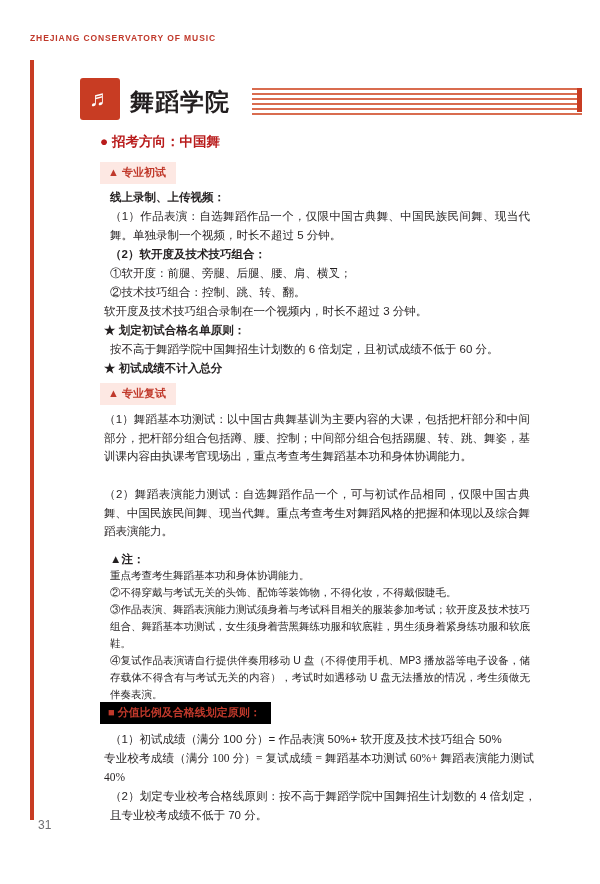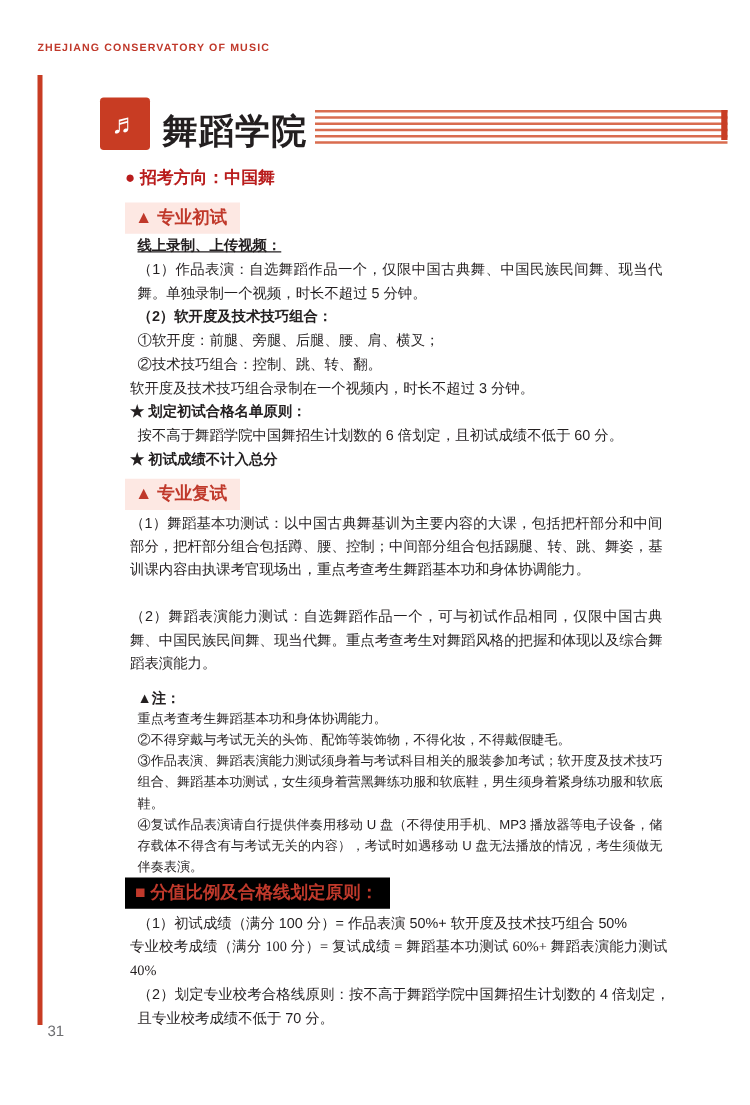--- a/index.html
+++ b/index.html
@@ -62,21 +62,21 @@
     display: flex;
     align-items: center;
     justify-content: center;
     font-size: 22px;
     line-height: 1;
   }
   .title-text {
     position: absolute;
     left: 50px;
     top: 8px;
-    font-size: 28px;
+    font-size: 24px;
     font-weight: bold;
     letter-spacing: 1px;
     color: #231f20;
   }
   .title-lines {
     position: absolute;
     left: 172px;
     top: 10px;
     width: 330px;
     height: 24px;
@@ -100,21 +100,21 @@
   .h-major {
     position: absolute;
     font-size: 13.5px;
     font-weight: bold;
     color: #b91c1c;
   }
   .h-band {
     position: absolute;
     background: #fde8e3;
     color: #c0392b;
-    font-size: 14px;
+    font-size: 11px;
     font-weight: bold;
     padding: 3px 10px 4px 8px;
     white-space: nowrap;
   }
   .h-band.orange { background: #000000; }
 
   
   .p {
     position: absolute;
     font-size: 11.5px;
@@ -152,21 +152,21 @@
 <div class="h-major" style="left:100px; top:133px;">
   <span>●</span>
   <span>招考方向：中国舞</span>
 </div>
 
 <div class="h-band" style="left:100px; top:162px;">
   <span>▲</span>
   <span>专业初试</span>
 </div>
 
-<div class="p b" style="left:110px; top:188px; width:420px;text-decoration:underline;">线上录制、上传视频：</div>
+<div class="p b" style="left:110px; top:188px; width:420px;">线上录制、上传视频：</div>
 <div class="p" style="left:110px; top:207px; width:420px;">（1）作品表演：自选舞蹈作品一个，仅限中国古典舞、中国民族民间舞、现当代舞。单独录制一个视频，时长不超过 5 分钟。</div>
 <div class="p b" style="left:110px; top:245px; width:420px;">（2）软开度及技术技巧组合：</div>
 <div class="p" style="left:110px; top:264px; width:420px;">①软开度：前腿、旁腿、后腿、腰、肩、横叉；</div>
 <div class="p" style="left:110px; top:283px; width:420px;">②技术技巧组合：控制、跳、转、翻。</div>
 <div class="p" style="left:104px; top:302px; width:430px;">软开度及技术技巧组合录制在一个视频内，时长不超过 3 分钟。</div>
 <div class="p b" style="left:104px; top:321px; width:430px;">★ 划定初试合格名单原则：</div>
 <div class="p" style="left:110px; top:340px; width:430px;">按不高于舞蹈学院中国舞招生计划数的 6 倍划定，且初试成绩不低于 60 分。</div>
 <div class="p b" style="left:104px; top:359px; width:430px;">★ 初试成绩不计入总分</div>
 
 <div class="h-band" style="left:100px; top:383px;">

